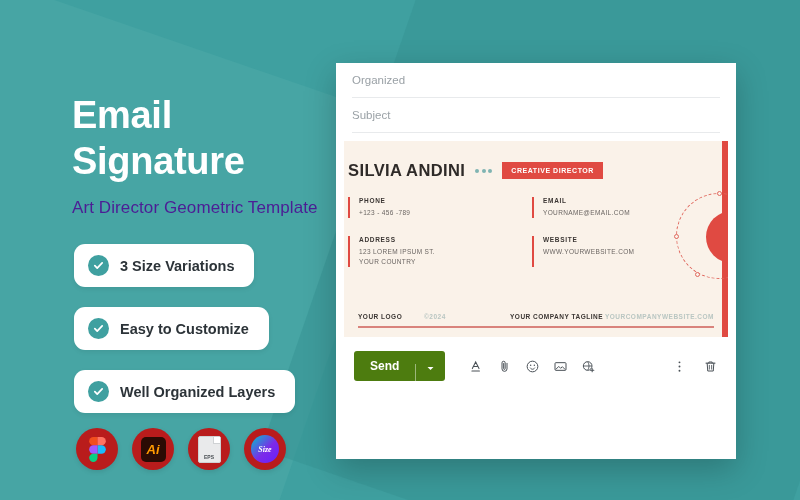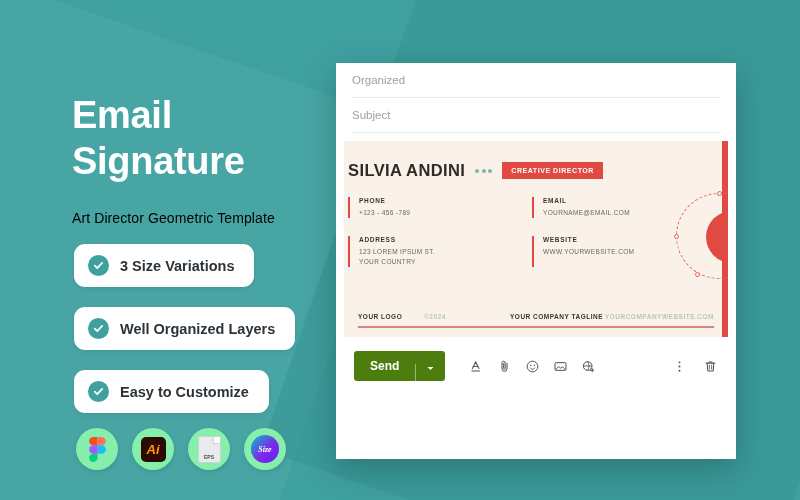--- a/index.html
+++ b/index.html
@@ -30,21 +30,21 @@
     opacity: .55;
   }
 
   
   .promo { position: absolute; left: 72px; top: 92px; width: 300px; }
   .promo h1 {
     color: #ffffff; font-size: 38px; line-height: 46px;
     font-weight: 700; letter-spacing: -.3px;
   }
   .promo .sub {
-    margin-top: 26px; color: #000000; font-size: 14px;
+    margin-top: 14px; color: #4c1d95; font-size: 17px;
     letter-spacing: .1px;
   }
 
   .badges { position: absolute; left: 74px; top: 244px; }
   .badge {
     display: flex; align-items: center; gap: 11px;
     background: #ffffff; border-radius: 11px;
     padding: 11px 20px 11px 14px;
     margin-bottom: 20px; width: max-content;
     box-shadow: 0 2px 5px rgba(0,0,0,.07);
@@ -53,21 +53,21 @@
   .check {
     width: 21px; height: 21px; border-radius: 50%;
     background: #3fa0a0; display: flex;
     align-items: center; justify-content: center; flex: none;
   }
   .check svg { display: block; }
 
   .apps { position: absolute; left: 76px; top: 428px; display: flex; gap: 14px; }
   .app {
     width: 42px; height: 42px; border-radius: 50%;
-    background: #86efac; display: flex;
+    background: #b91c1c; display: flex;
     align-items: center; justify-content: center;
     box-shadow: 0 2px 5px rgba(0,0,0,.10);
   }
   .ai-tile {
     width: 25px; height: 25px; border-radius: 5px;
     background: #2b0b04; color: #ff9a00;
     font-size: 13px; font-weight: 700; font-style: italic;
     display: flex; align-items: center; justify-content: center;
   }
   .eps-tile {
@@ -266,29 +266,29 @@
           </svg>
       </span>
       <span class="badge-label">3 Size Variations</span>
     </div>
     <div class="badge">
       <span class="check">
         <svg width="11" height="11" viewBox="0 0 12 12">
             <path d="M2 6.2 L4.6 8.8 L10 3.2" stroke="#fff" stroke-width="1.9" fill="none" stroke-linecap="round" stroke-linejoin="round"></path>
           </svg>
       </span>
-      <span class="badge-label">Well Organized Layers</span>
+      <span class="badge-label">Easy to Customize</span>
     </div>
     <div class="badge">
       <span class="check">
         <svg width="11" height="11" viewBox="0 0 12 12">
             <path d="M2 6.2 L4.6 8.8 L10 3.2" stroke="#fff" stroke-width="1.9" fill="none" stroke-linecap="round" stroke-linejoin="round"></path>
           </svg>
       </span>
-      <span class="badge-label">Easy to Customize</span>
+      <span class="badge-label">Well Organized Layers</span>
     </div>
   </div>
 
   <div class="apps">
     <div class="app">
       <svg width="17" height="25" viewBox="0 0 24 36">
         <path d="M6 0h6v12H6a6 6 0 010-12z" fill="#f24e1e"></path>
         <path d="M12 0h6a6 6 0 010 12h-6V0z" fill="#ff7262"></path>
         <path d="M12 12h6a6 6 0 010 12h-6V12z" fill="#1abcfe"></path>
         <path d="M6 12h6v12H6a6 6 0 010-12z" fill="#a259ff"></path>

